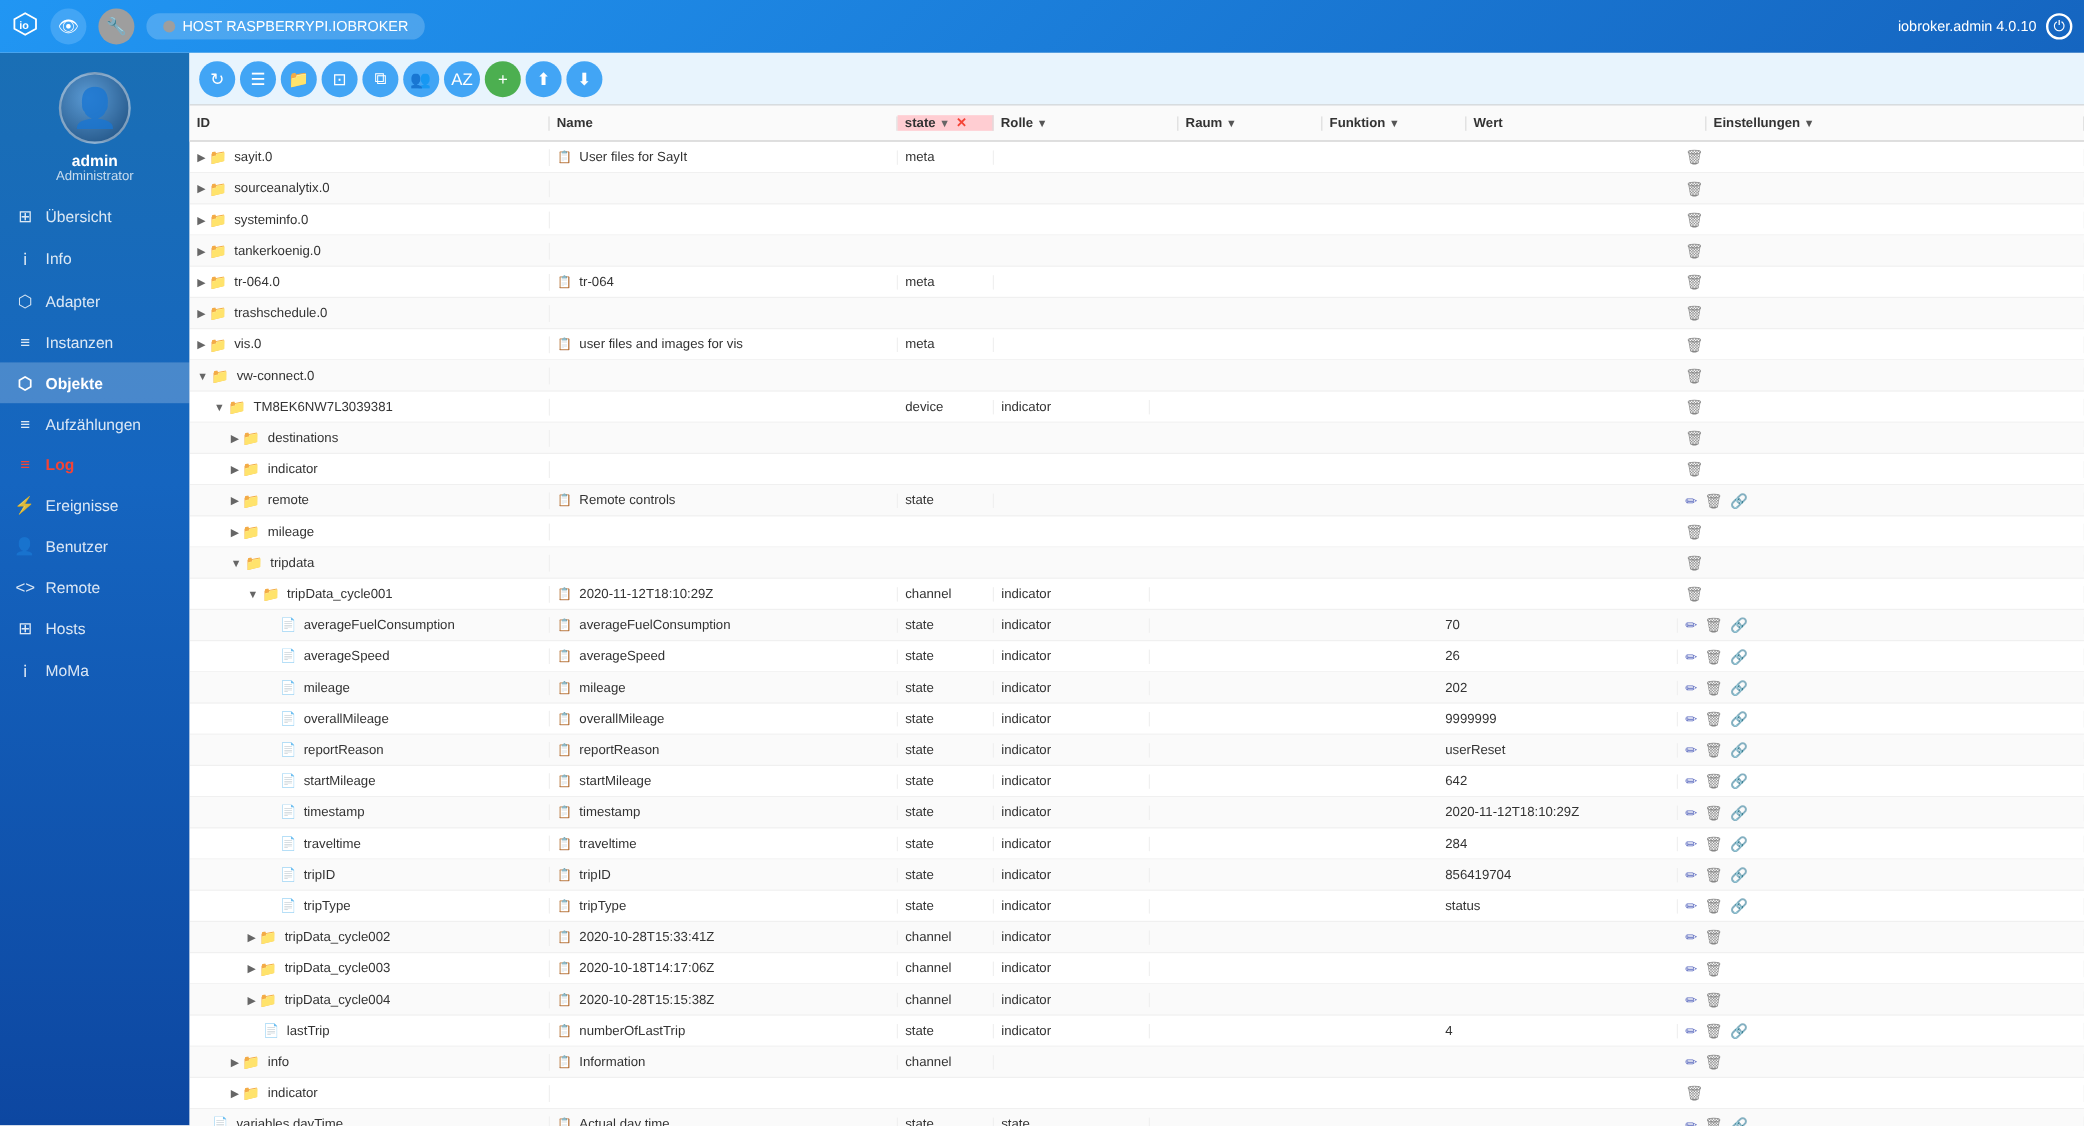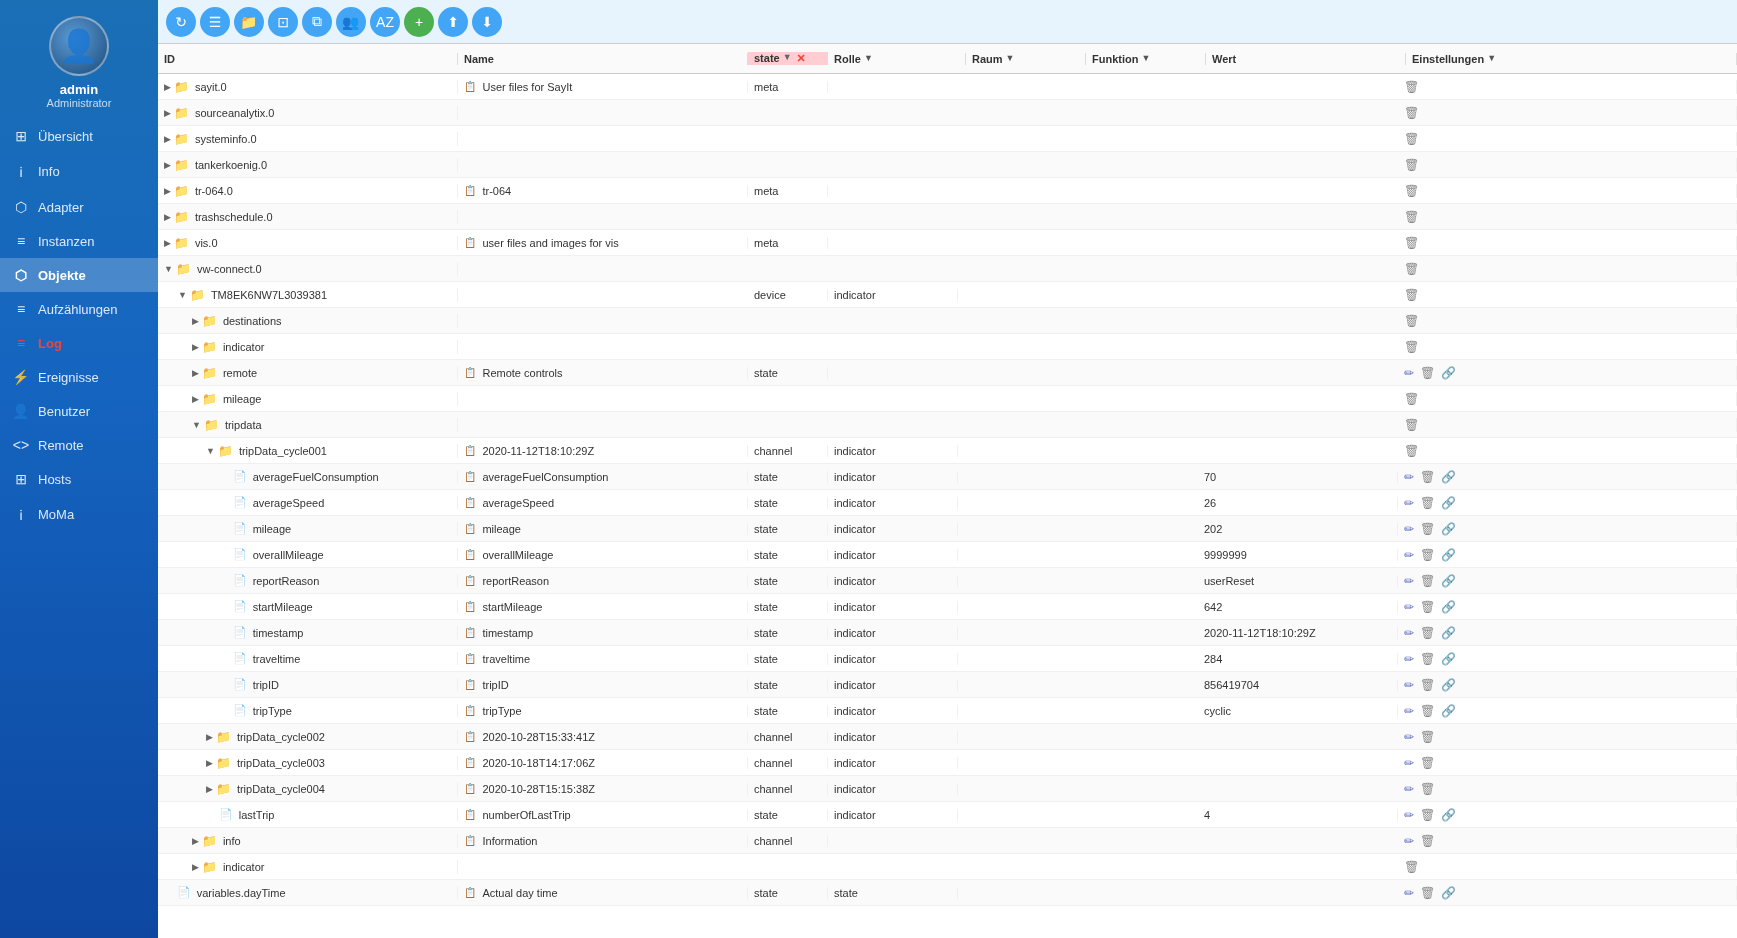--- a/index.html
+++ b/index.html
@@ -38,25 +38,25 @@
     .toolbar-left { display: flex; align-items: center; gap: 4px; }
     .toolbar-right { display: flex; align-items: center; gap: 8px; color: #555; font-size: 12px; }
     .tb-btn { width: 30px; height: 30px; border-radius: 50%; border: none; cursor: pointer; background: #42a5f5; color: white; font-size: 14px; display: flex; align-items: center; justify-content: center; }
     .tb-btn.gray { background: #9e9e9e; }
     .tb-btn.blue { background: #42a5f5; }
     .tb-btn.green { background: #4caf50; }
     .search-btn { width: 32px; height: 32px; border-radius: 50%; background: #1e88e5; border: none; color: white; font-size: 15px; cursor: pointer; display: flex; align-items: center; justify-content: center; }
 
     
     .table-header { display: flex; align-items: center; border-bottom: 1px solid #ccc; background: #fafafa; padding: 0; height: 30px; }
-    .th { padding: 0 6px; font-size: 11px; font-weight: bold; color: #333; border-right: 1px solid #ddd; display: flex; align-items: flex-start; gap: 3px; flex-shrink: 0; }
+    .th { padding: 0 6px; font-size: 11px; font-weight: bold; color: #333; border-right: 1px solid #ddd; display: flex; align-items: center; gap: 3px; flex-shrink: 0; }
     .th-id { width: 300px; }
     .th-name { width: 290px; }
     .th-state { width: 80px; background: #ffcdd2; position: relative; }
-    .th-rolle { width: 138px; }
+    .th-rolle { width: 154px; }
     .th-raum { width: 120px; }
     .th-funktion { width: 120px; }
     .th-wert { width: 200px; }
     .th-einst { flex: 1; }
     .sort-arrow { color: #666; font-size: 9px; }
     .filter-x { color: #f44336; cursor: pointer; font-size: 11px; margin-left: 2px; }
 
     
     .table-body { flex: 1; overflow-y: auto; }
     .table-row { display: flex; align-items: center; border-bottom: 1px solid #f0f0f0; height: 26px; cursor: pointer; }
@@ -81,20 +81,38 @@
     .scrollbar-area { overflow-y: scroll; height: calc(938px - 44px - 44px - 30px); }
 
     
     .dropdown-arrow { font-size: 9px; color: #555; }
   </style>
 </head>
 <body>
 
 <div class="app">
 
+  <div class="top-bar">
+    <div class="top-bar-logo">
+      <svg width="22" height="22" viewBox="0 0 22 22">
+          <polygon points="11,2 20,7 20,15 11,20 2,15 2,7" fill="none" stroke="white" stroke-width="1.5"></polygon>
+          <text x="6" y="15" fill="white" font-size="9">io</text>
+        </svg>
+    </div>
+    <div class="top-bar-eye tb-btn">👁</div>
+    <div class="tb-btn gray">🔧</div>
+    <div class="top-bar-host">
+      <div class="top-bar-host-dot"></div>
+      <span>HOST RASPBERRYPI.IOBROKER</span>
+    </div>
+    <div class="top-bar-right">
+      <span>iobroker.admin 4.0.10</span>
+      <div class="top-bar-power">⏻</div>
+    </div>
+  </div>
 
   <div class="main-area">
 
     <div class="sidebar">
       <div class="sidebar-avatar">
         <div class="avatar-circle">
           <span class="avatar-icon">👤</span>
         </div>
         <div class="sidebar-username">admin</div>
         <div class="sidebar-role">Administrator</div>
@@ -655,21 +673,21 @@
               <span>tripType</span>
             </div>
             <div class="td td-name">
               <span style="font-size: 10px; margin-right: 3px;">📋</span>
               <span>tripType</span>
             </div>
             <div class="td td-state">state</div>
             <div class="td td-rolle">indicator</div>
             <div class="td td-raum"></div>
             <div class="td td-funktion"></div>
-            <div class="td td-wert">cyclic</div>
+            <div class="td td-wert">status</div>
             <div class="td td-einst">
               <span class="action-icon pencil">✏</span>
               <span class="action-icon trash">🗑</span>
               <span class="action-icon link">🔗</span>
             </div>
           </div>
           <div class="table-row alt">
             <div class="td td-id" style="padding-left: 48px;">
               <span class="expand-arrow">▶</span>
               <span style="font-size: 12px; margin-right: 3px;">📁</span>

